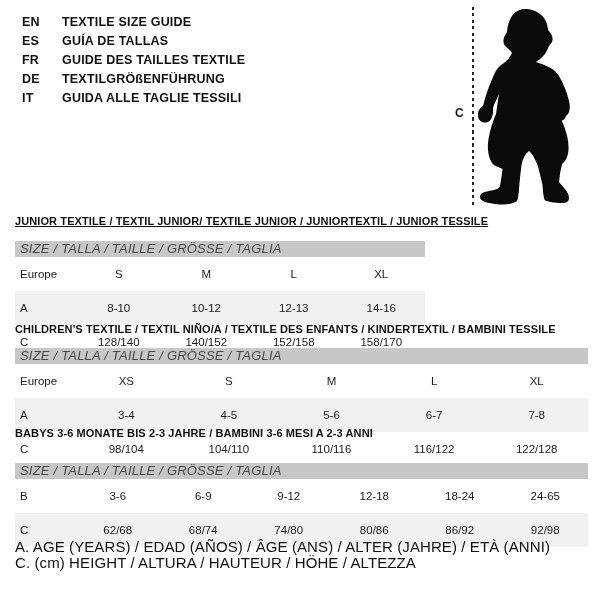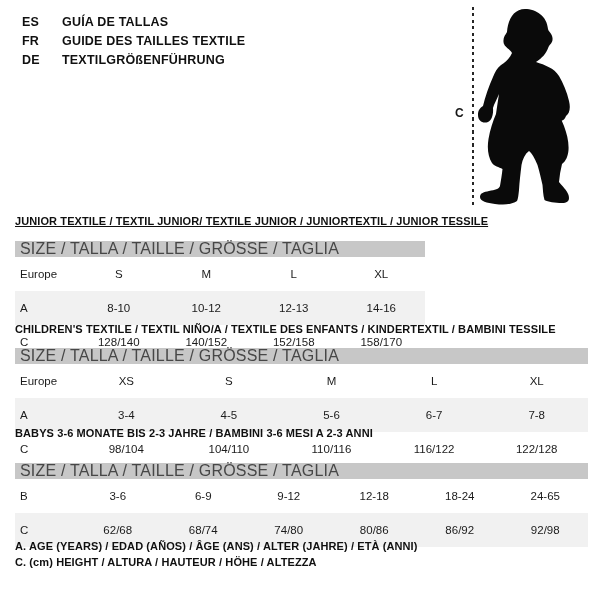--- a/index.html
+++ b/index.html
@@ -37,50 +37,58 @@
   .t3-title { top:426px; }
 
   .tablebox { position:absolute; left:15px; }
   .t1-box { top:241px; width:410px; }
   .t2-box { top:348px; width:573px; }
   .t3-box { top:463px; width:573px; }
 
   .size-bar {
     height:16px; line-height:16px;
     background:#c7c7c7; color:#474747;
-    font-size:16px; padding-left:5px; letter-spacing:.2px;
+    font-size:13px; padding-left:5px; letter-spacing:.2px;font-style:italic;
   }
   table.size-table { width:100%; border-collapse:collapse; table-layout:fixed; }
   table.size-table td {
     height:34px; font-size:11.5px; color:#1b1b1b;
     text-align:center; vertical-align:middle; padding:0;
   }
   table.size-table td.lbl { text-align:left; padding-left:5px; }
   table.size-table tr:nth-child(even) { background:#f1f1f1; }
   col.labelcol { width:60px; }
 
   
   .footnotes { position:absolute; left:15px; top:539px; }
-  .footnote { font-size:11px; font-weight:bold; line-height:15.5px; letter-spacing:.1px; color:#101010; }
+  .footnote { font-size:15px; font-weight:normal; line-height:15.5px; letter-spacing:.1px; color:#101010; }
 </style>
 </head>
 <body>
 
 <div class="langs">
   <div class="lang-row">
+    <span class="lang-code">EN</span>
+    <span class="lang-label">TEXTILE SIZE GUIDE</span>
+  </div>
+  <div class="lang-row">
     <span class="lang-code">ES</span>
     <span class="lang-label">GUÍA DE TALLAS</span>
   </div>
   <div class="lang-row">
     <span class="lang-code">FR</span>
     <span class="lang-label">GUIDE DES TAILLES TEXTILE</span>
   </div>
   <div class="lang-row">
     <span class="lang-code">DE</span>
     <span class="lang-label">TEXTILGRÖßENFÜHRUNG</span>
+  </div>
+  <div class="lang-row">
+    <span class="lang-code">IT</span>
+    <span class="lang-label">GUIDA ALLE TAGLIE TESSILI</span>
   </div>
 </div>
 
 <div class="figure">
   <div class="dash-line"></div>
   <span class="height-label">C</span>
   <svg class="baby-svg" width="130" height="210" viewBox="0 0 130 210">
     <path fill="#0a0a0a" d="
       M59 7
       C70 7 81 14 82 27

